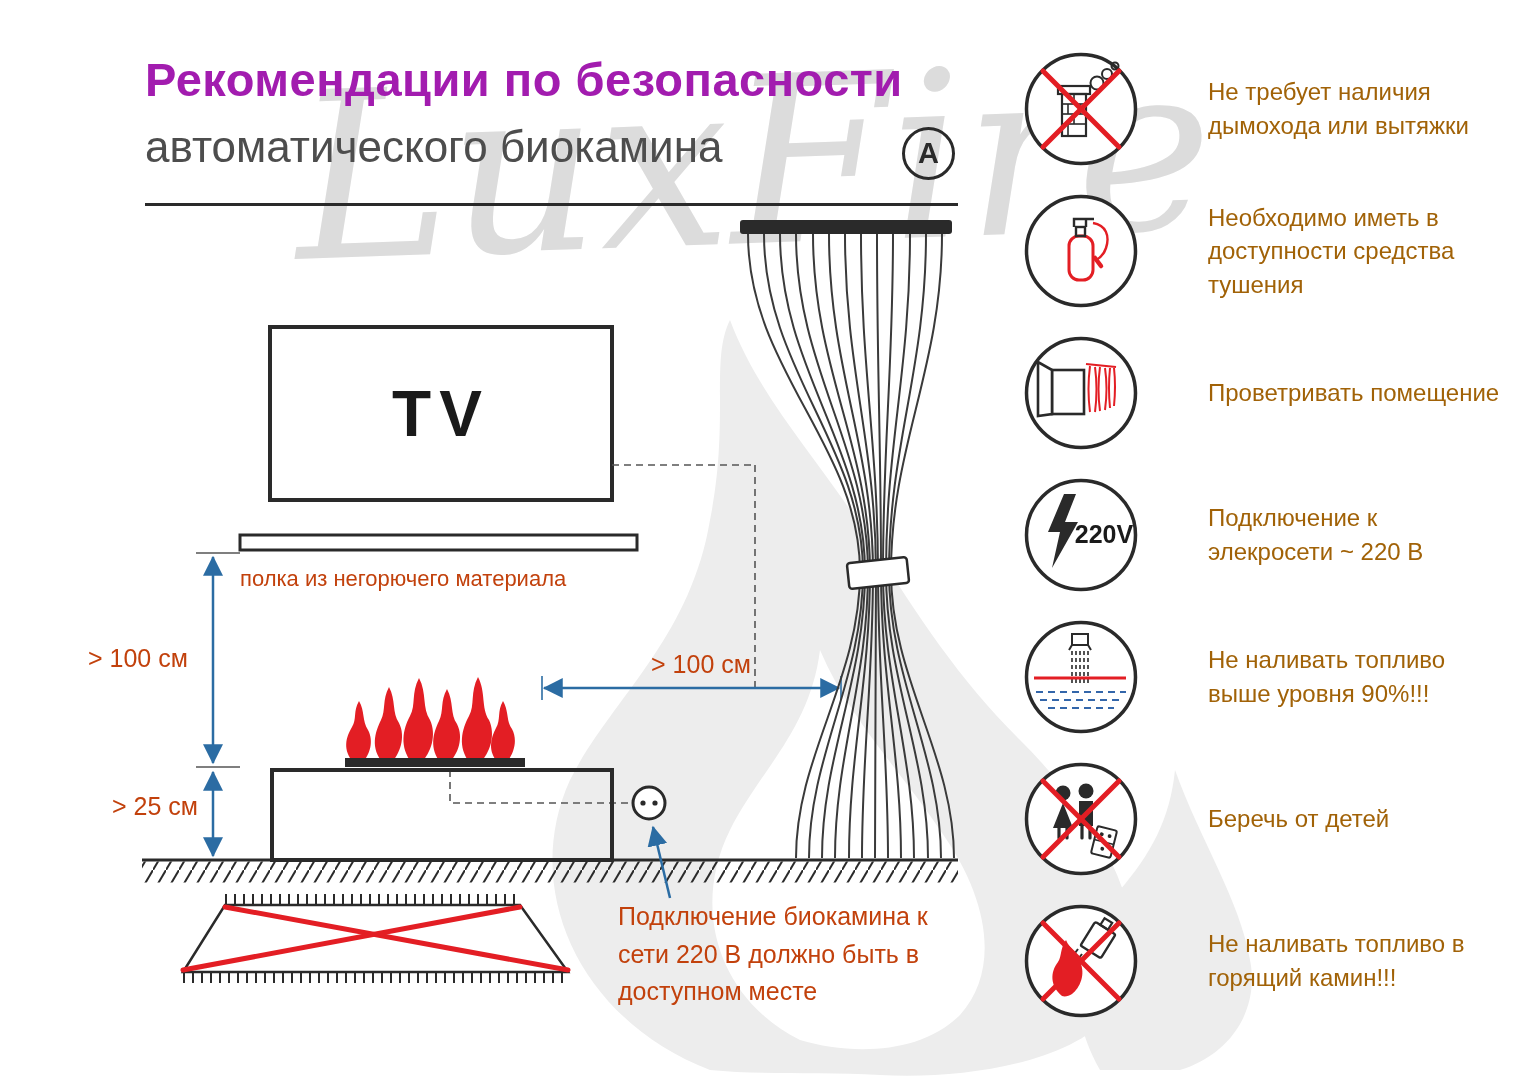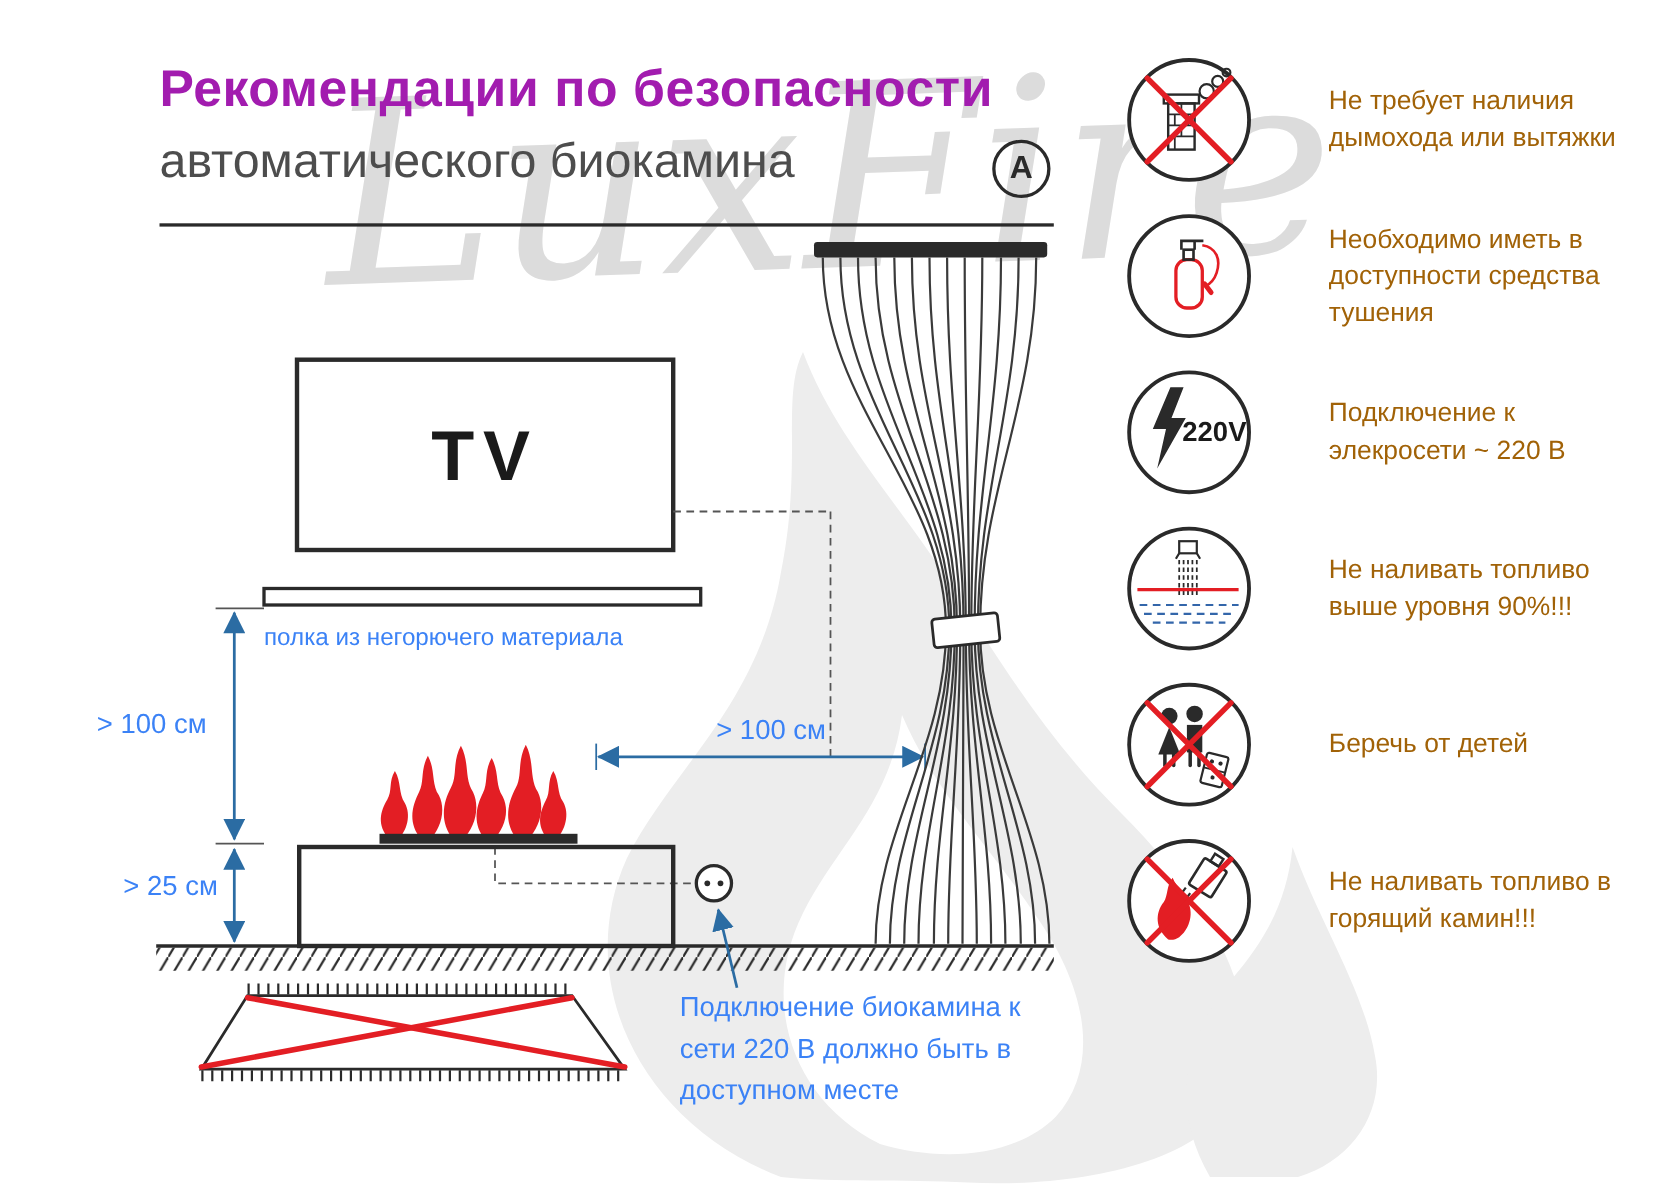--- a/index.html
+++ b/index.html
@@ -22,21 +22,21 @@
   }
   .divider{left:145px;top:203px;width:813px;border-top:3px solid #2a2a2a;height:0;}
 
   
   #wm-text{
     left:295px;top:28px;font-family:"DejaVu Serif", serif;font-style:italic;
     font-size:232px;color:#dcdcdc;white-space:nowrap;transform:rotate(-2deg);
   }
 
   
-  .blue{color:#3b82f6;}
+  .blue{color:#c2410c;}
   .shelf-label{left:240px;top:566px;font-size:22px;white-space:nowrap;}
   .dim-label{font-size:25px;white-space:nowrap;}
   .dim-v1{left:88px;top:644px;}
   .dim-v2{left:100px;top:792px;margin-left:12px;}
   .dim-h1{left:611px;top:650px;width:180px;text-align:center;}
   .outlet-note{left:618px;top:898px;width:345px;font-size:25px;line-height:1.5;}
 
   
   .safety-col{left:1022px;top:50px;width:480px;display:flex;flex-direction:column;gap:24px;}
   .safety-row{display:flex;align-items:center;height:118px;}
@@ -204,20 +204,37 @@
       <circle cx="59" cy="59" r="54.5" fill="#ffffff" stroke="#2a2a2a" stroke-width="3.5"></circle>
       <rect x="47" y="44" width="24" height="44" rx="10" fill="none" stroke="#e31e24" stroke-width="3"></rect>
       <rect x="54" y="35" width="9" height="9" fill="none" stroke="#2a2a2a" stroke-width="2.4"></rect>
       <path d="M52,35 L52,27 L72,27 M64,35 L64,27" fill="none" stroke="#2a2a2a" stroke-width="2.4"></path>
       <path d="M71,31 C84,33 88,44 84,56 C82,62 78,66 74,68" fill="none" stroke="#e31e24" stroke-width="2.4"></path>
       <line x1="73" y1="66" x2="79" y2="74" stroke="#e31e24" stroke-width="4.5" stroke-linecap="round"></line>
     </svg>
     <div class="safety-text">Необходимо иметь в доступности средства тушения</div>
   </div>
 
+  <div class="safety-row">
+    <svg width="118" height="118" viewBox="0 0 118 118">
+      <circle cx="59" cy="59" r="54.5" fill="#ffffff" stroke="#2a2a2a" stroke-width="3.5"></circle>
+      <rect x="30" y="36" width="32" height="44" fill="none" stroke="#2a2a2a" stroke-width="2.6"></rect>
+      <polygon points="30,36 16,28 16,82 30,80" fill="#ffffff" stroke="#2a2a2a" stroke-width="2.6"></polygon>
+      <g fill="none" stroke="#e31e24" stroke-width="2">
+        <line x1="64" y1="30" x2="94" y2="33"></line>
+        <path d="M68,32 q-3,23 0,46"></path>
+          <path d="M73,33 q3,22 0,45"></path>
+        <path d="M78,33 q-3,22 0,44"></path>
+          <path d="M83,34 q3,20 0,42"></path>
+        <path d="M88,34 q-2,20 0,40"></path>
+          <path d="M92,34 q2,18 0,38"></path>
+      </g>
+    </svg>
+    <div class="safety-text">Проветривать помещение</div>
+  </div>
 
   <div class="safety-row">
     <svg width="118" height="118" viewBox="0 0 118 118">
       <circle cx="59" cy="59" r="54.5" fill="#ffffff" stroke="#2a2a2a" stroke-width="3.5"></circle>
       <path d="M42,18 L26,56 L38,56 L30,92 L56,46 L43,46 L54,18 Z" fill="#2a2a2a"></path>
       <text x="82" y="67" text-anchor="middle" font-size="25" font-weight="bold" fill="#1a1a1a">220V</text>
     </svg>
     <div class="safety-text">Подключение к элекросети ~ 220 В</div>
   </div>
 

